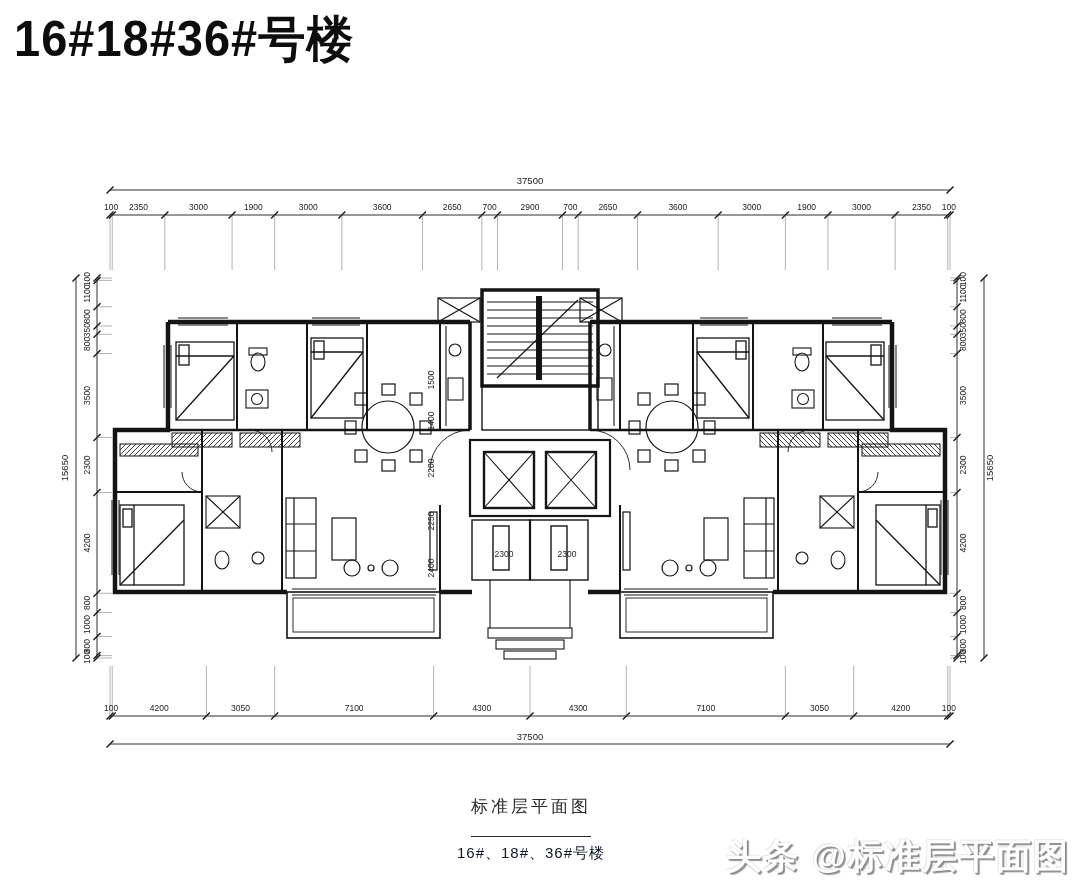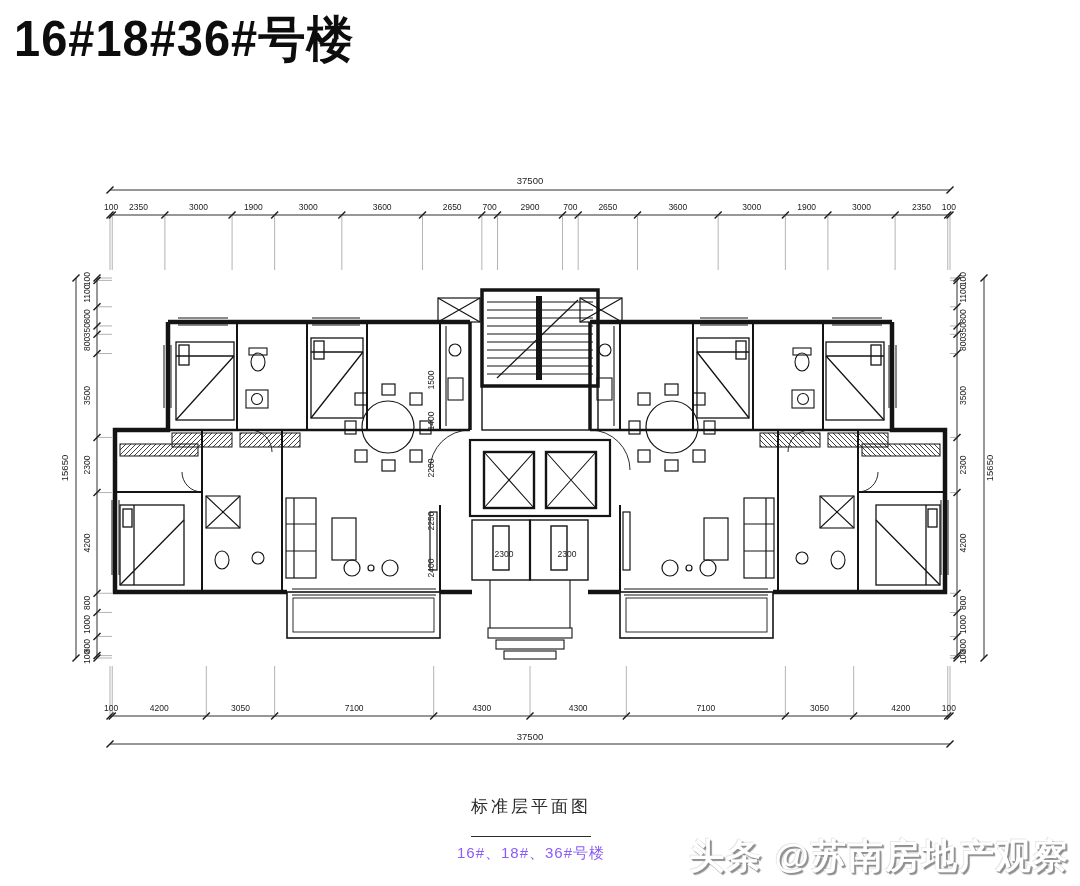--- a/index.html
+++ b/index.html
@@ -4,21 +4,21 @@
 <style>
   html,body{margin:0;padding:0;background:#ffffff;}
   .page{position:relative;width:1080px;height:886px;background:#fff;overflow:hidden;
         font-family:"Liberation Sans",sans-serif;}
   .title{position:absolute;left:14px;top:8px;font-size:47px;font-weight:800;
          letter-spacing:1px;color:#0d0d0d;margin:0;transform:scaleY(1.05);}
   .plan-svg{position:absolute;left:0;top:0;width:1080px;height:886px;}
   .caption{position:absolute;left:401px;top:795px;width:260px;text-align:center;color:#2b2b2b;}
   .caption-title{display:inline-block;font-size:17px;letter-spacing:3px;
                  border-bottom:1.5px solid #2b2b2b;padding-bottom:18px;}
-  .caption-sub{margin-top:7px;font-size:15px;letter-spacing:1px;color:#8b5cf6;}
+  .caption-sub{margin-top:7px;font-size:15px;letter-spacing:1px;color:#0f172a;}
   .watermark{position:absolute;right:10px;top:833px;font-size:35px;font-weight:700;
              color:#ffffff;letter-spacing:2px;white-space:nowrap;
              text-shadow:2px 2px 1px #8f8f8f,-1px -1px 0 #e8e8e8,1px 1px 0 #b5b5b5;}
 </style>
 </head>
 <body>
 
 <div class="page">
 
   <h1 class="title">16#18#36#号楼</h1>
@@ -368,14 +368,14 @@
         <text x="504" y="557" font-size="8.5" fill="#222" text-anchor="middle" font-family="&quot;Liberation Sans&quot;,sans-serif">2300</text>
         <text x="567" y="557" font-size="8.5" fill="#222" text-anchor="middle" font-family="&quot;Liberation Sans&quot;,sans-serif">2300</text>
       </g>
   </svg>
 
   <div class="caption">
     <div class="caption-title">标准层平面图</div>
     <div class="caption-sub">16#、18#、36#号楼</div>
   </div>
 
-  <div class="watermark">头条 @苏南房地产观察</div>
+  <div class="watermark">头条 @标准层平面图</div>
 </div>
 
 </body></html>

